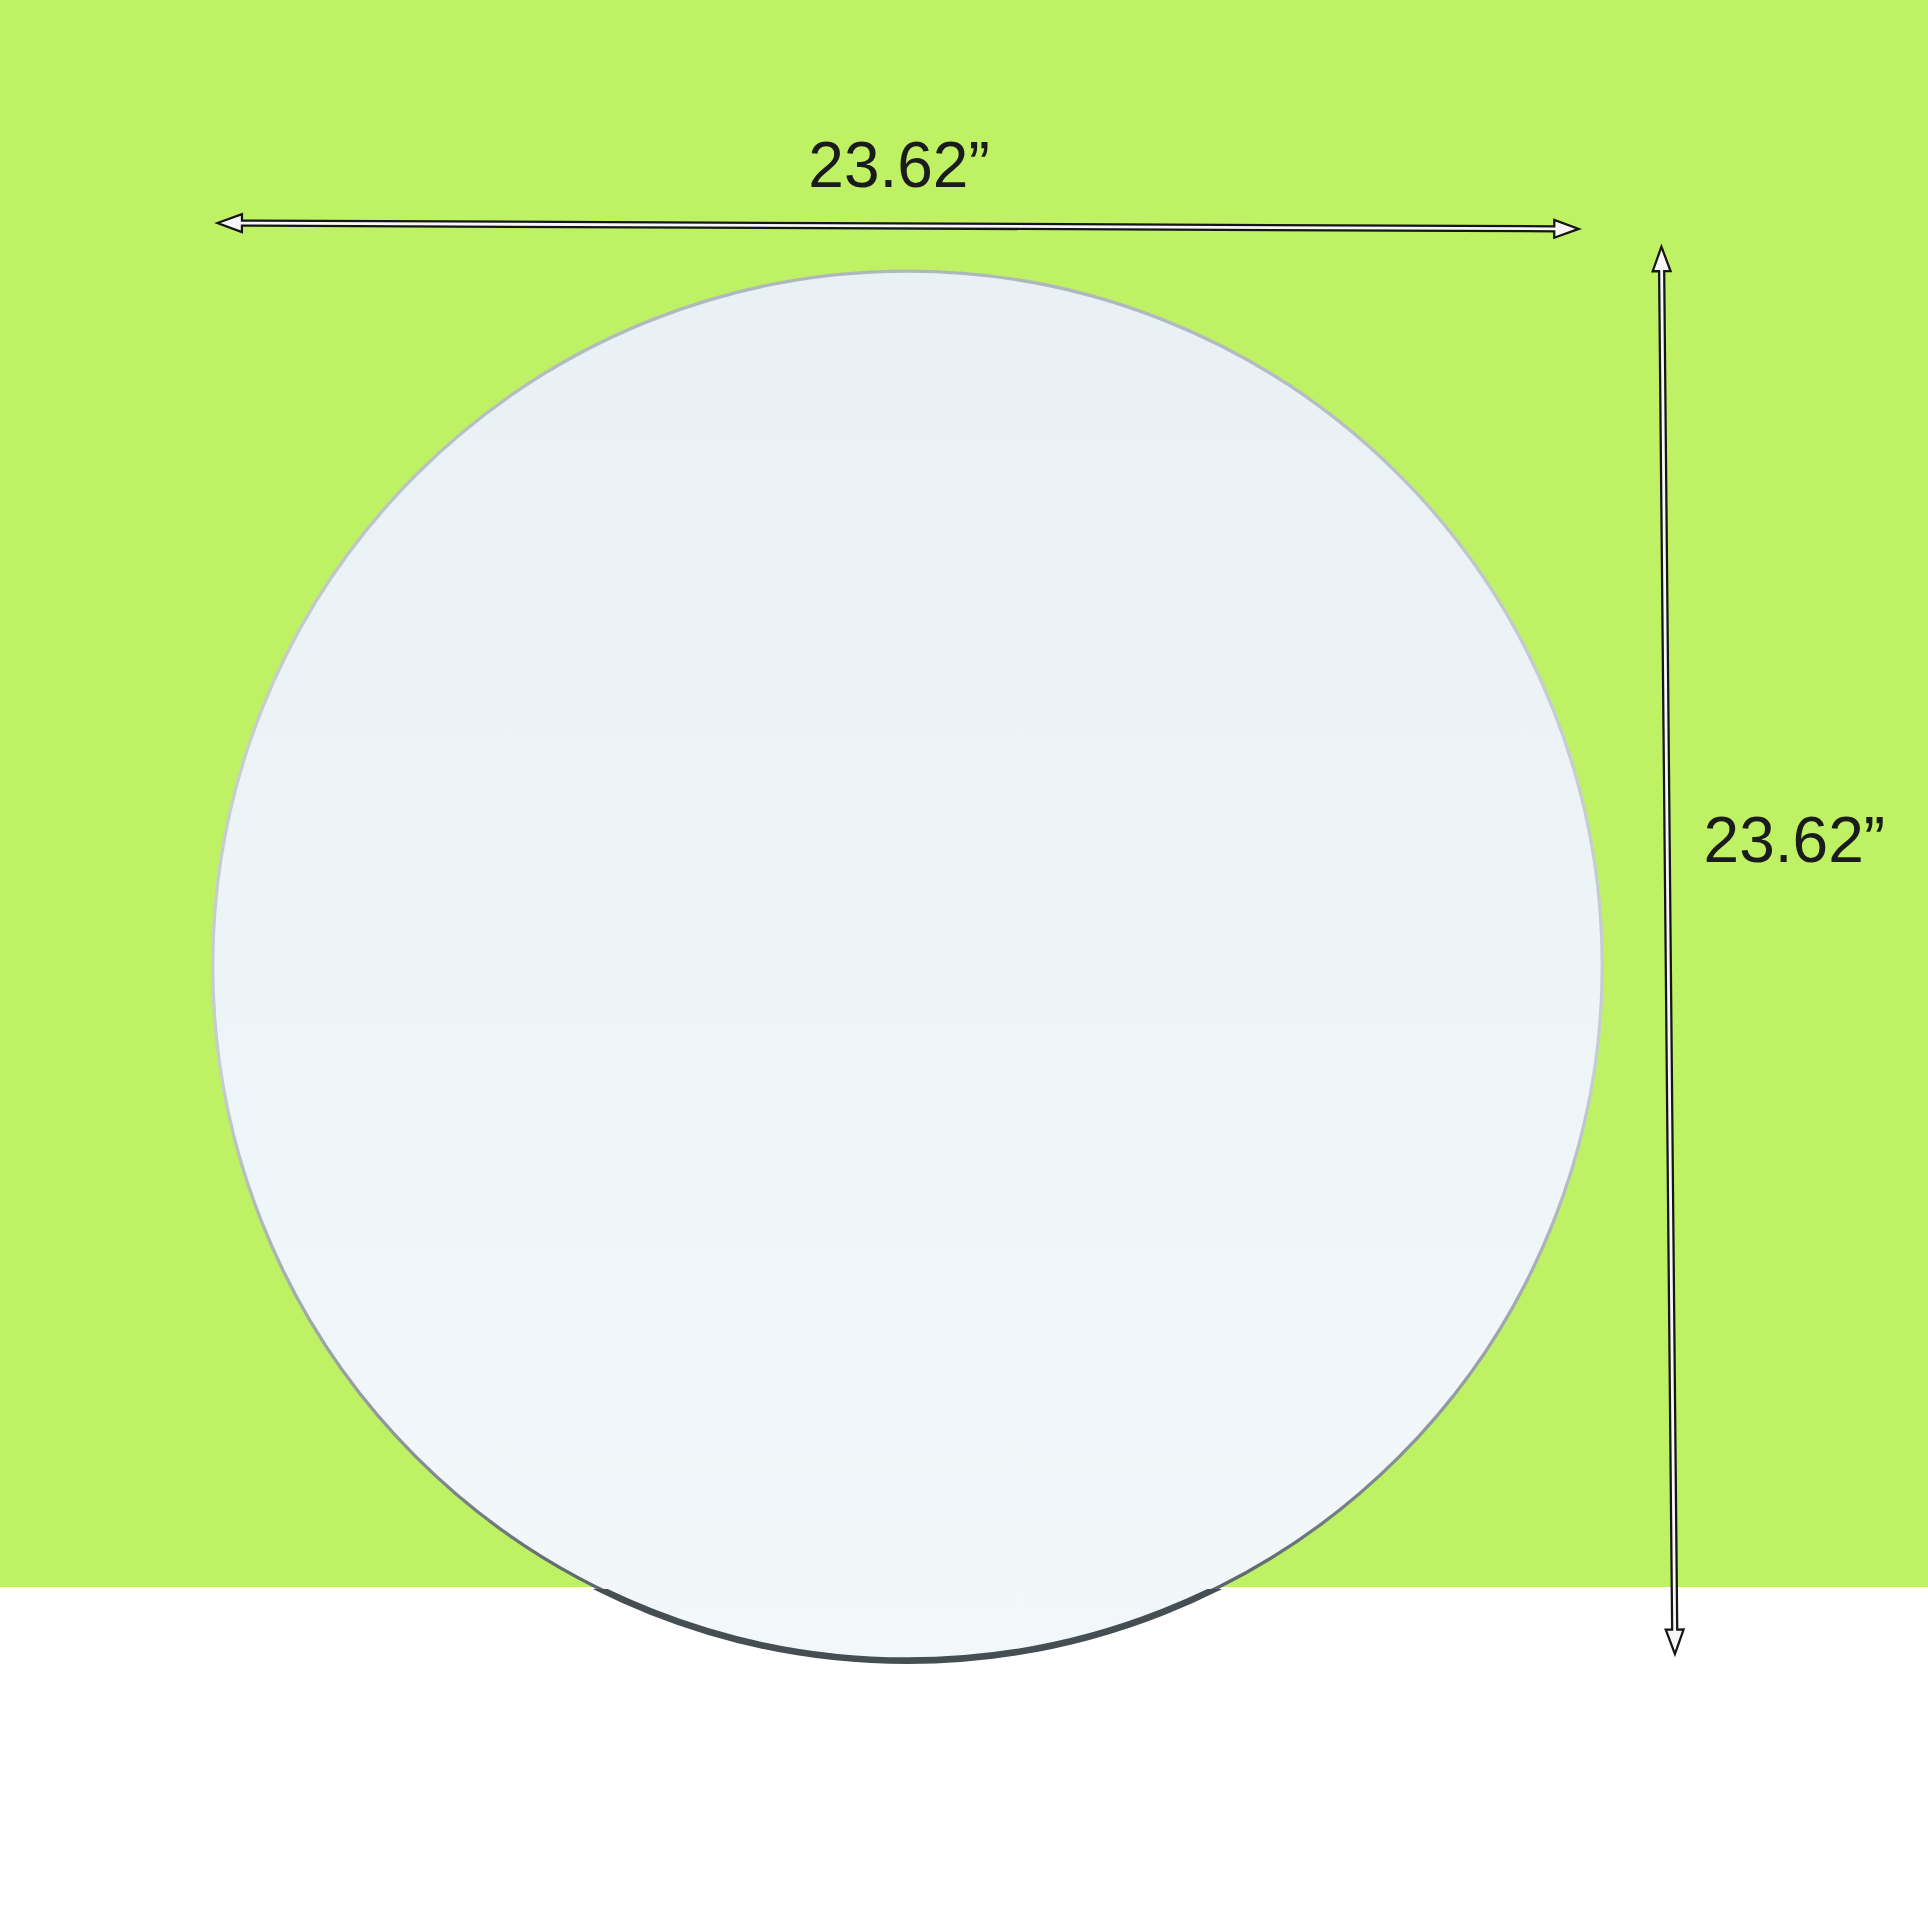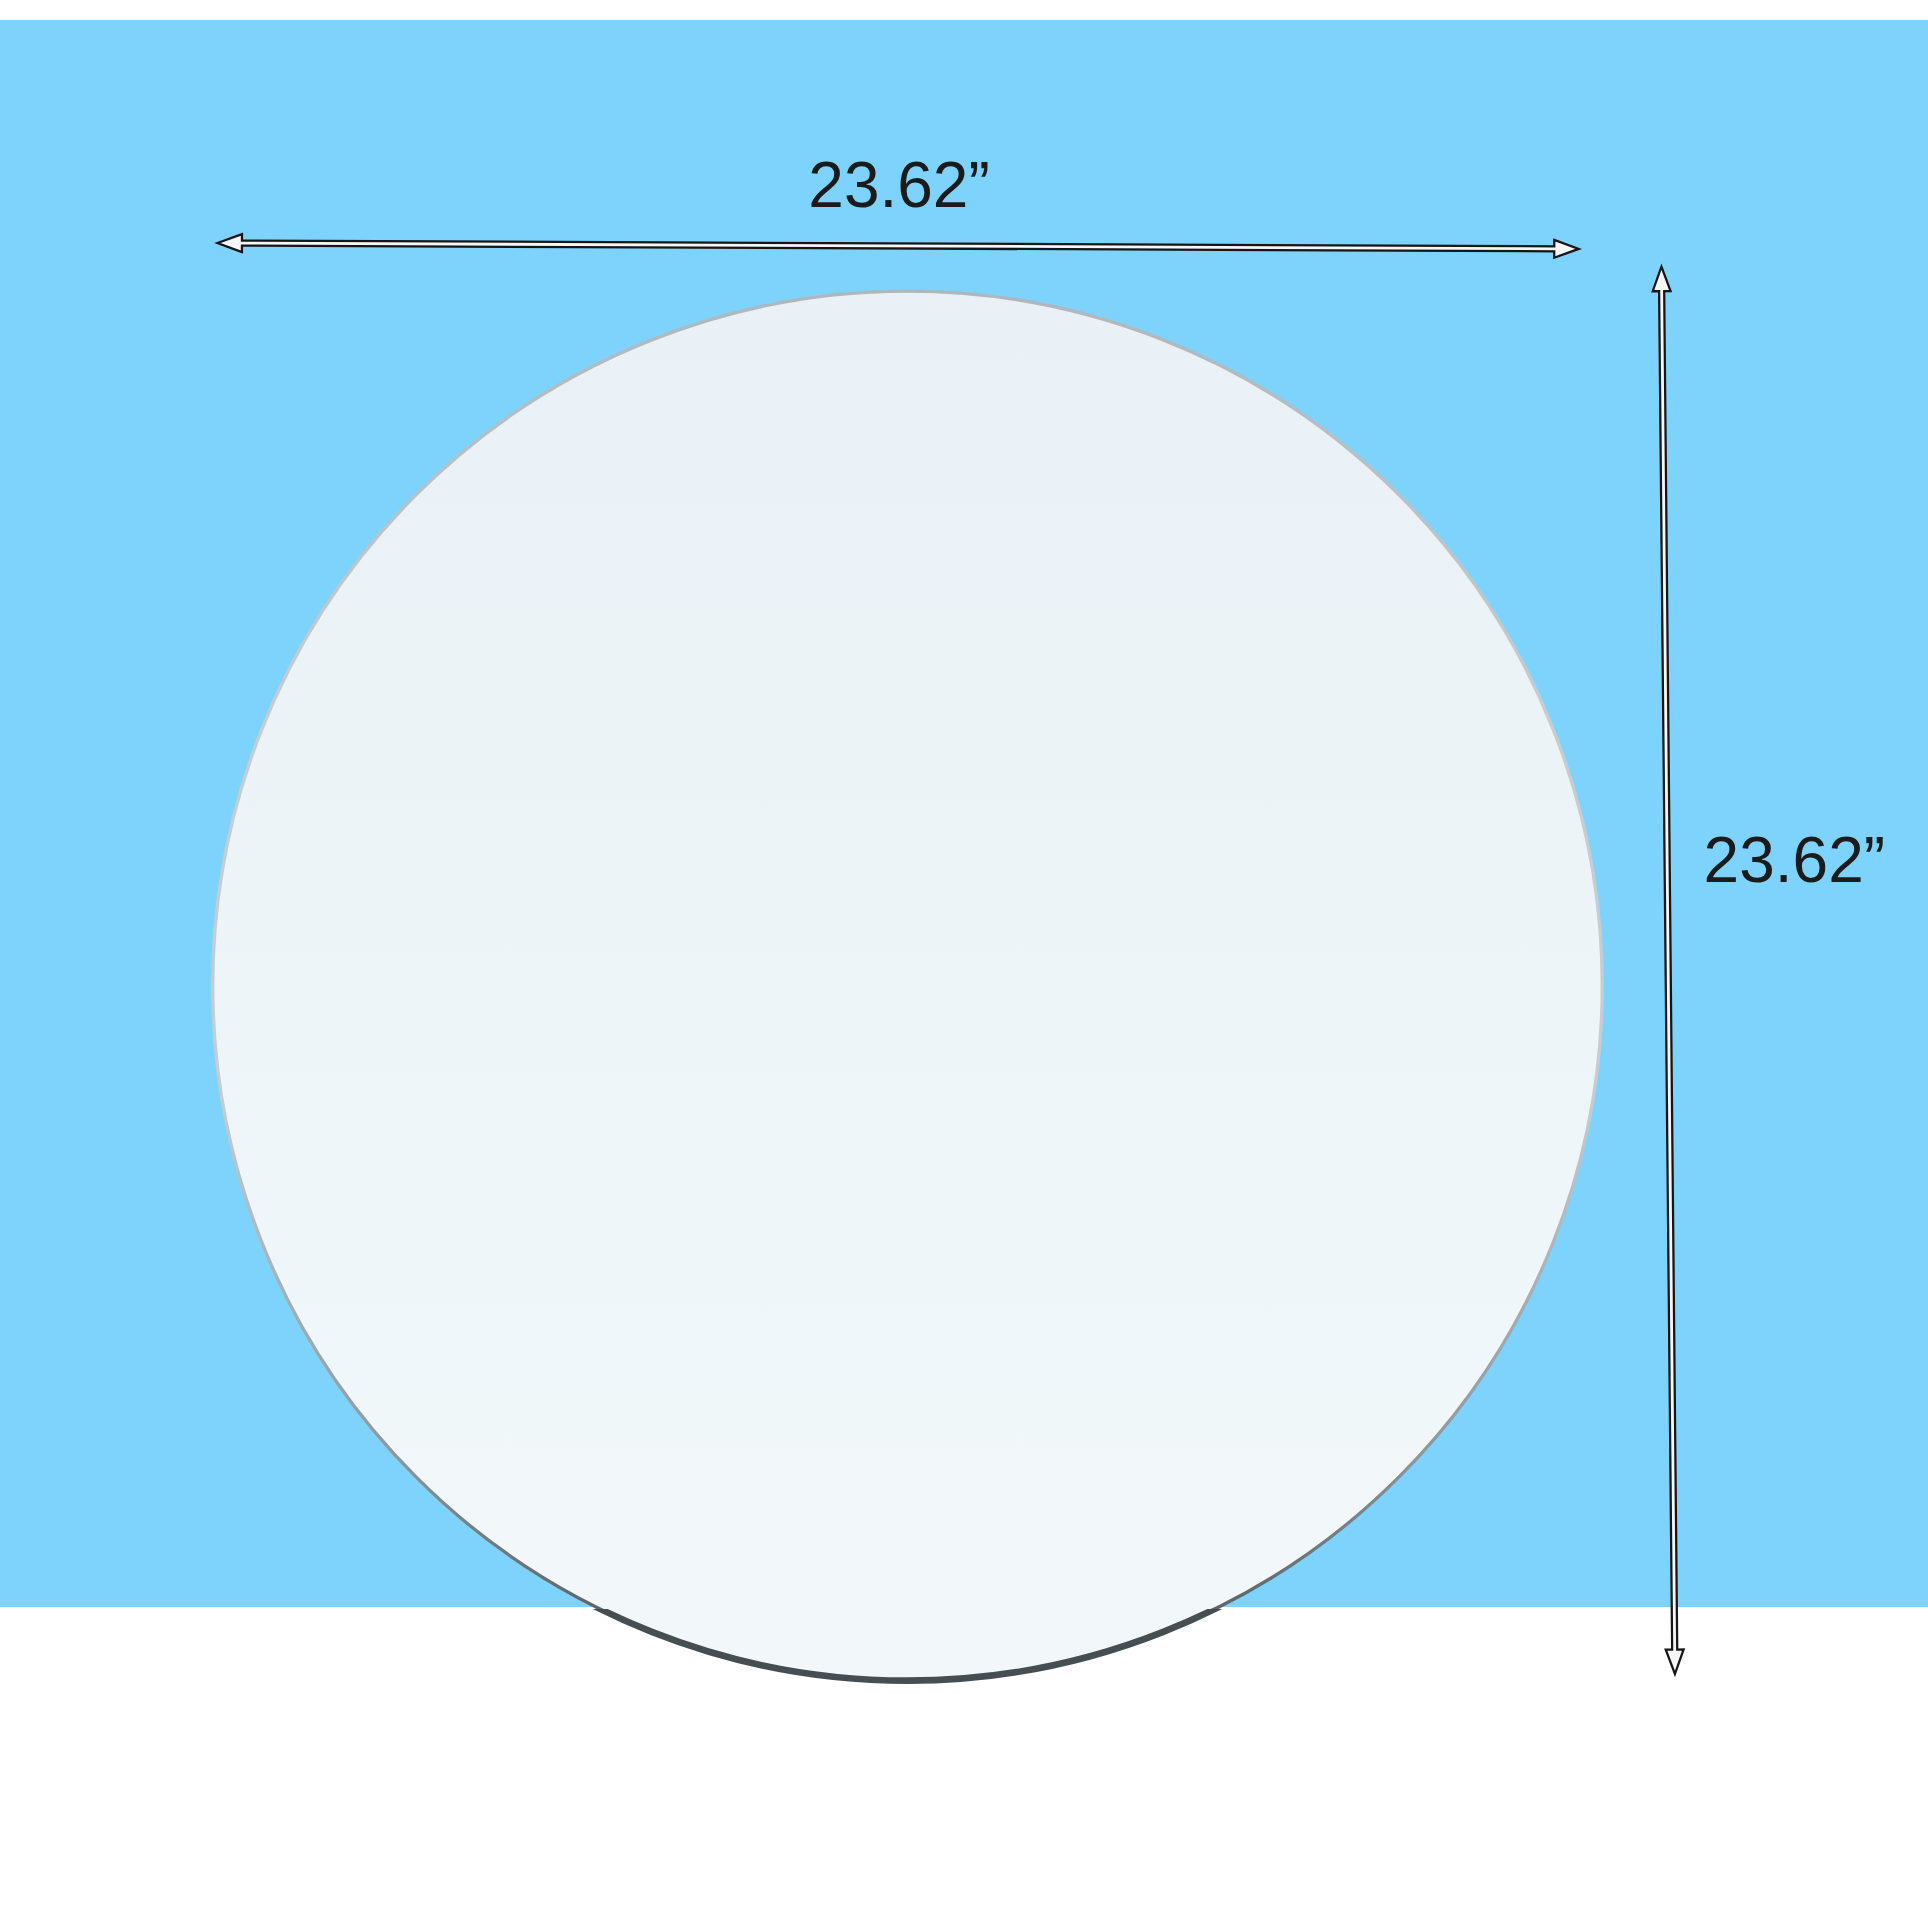--- a/index.html
+++ b/index.html
@@ -7,22 +7,21 @@
     padding: 0;
     background: #ffffff;
     width: 1928px;
     height: 1928px;
     overflow: hidden;
   }
   .canvas {
     position: relative;
     width: 1928px;
     height: 1587px;
-    background: #7dd3fc;
-    margin-top: 20px;
+    background: #bef264;
   }
   svg {
     display: block;
     width: 1928px;
     height: 1928px;
   }
   .dim-label {
     font-family: "Liberation Sans", sans-serif;
     font-size: 68px;
     font-weight: 400;

